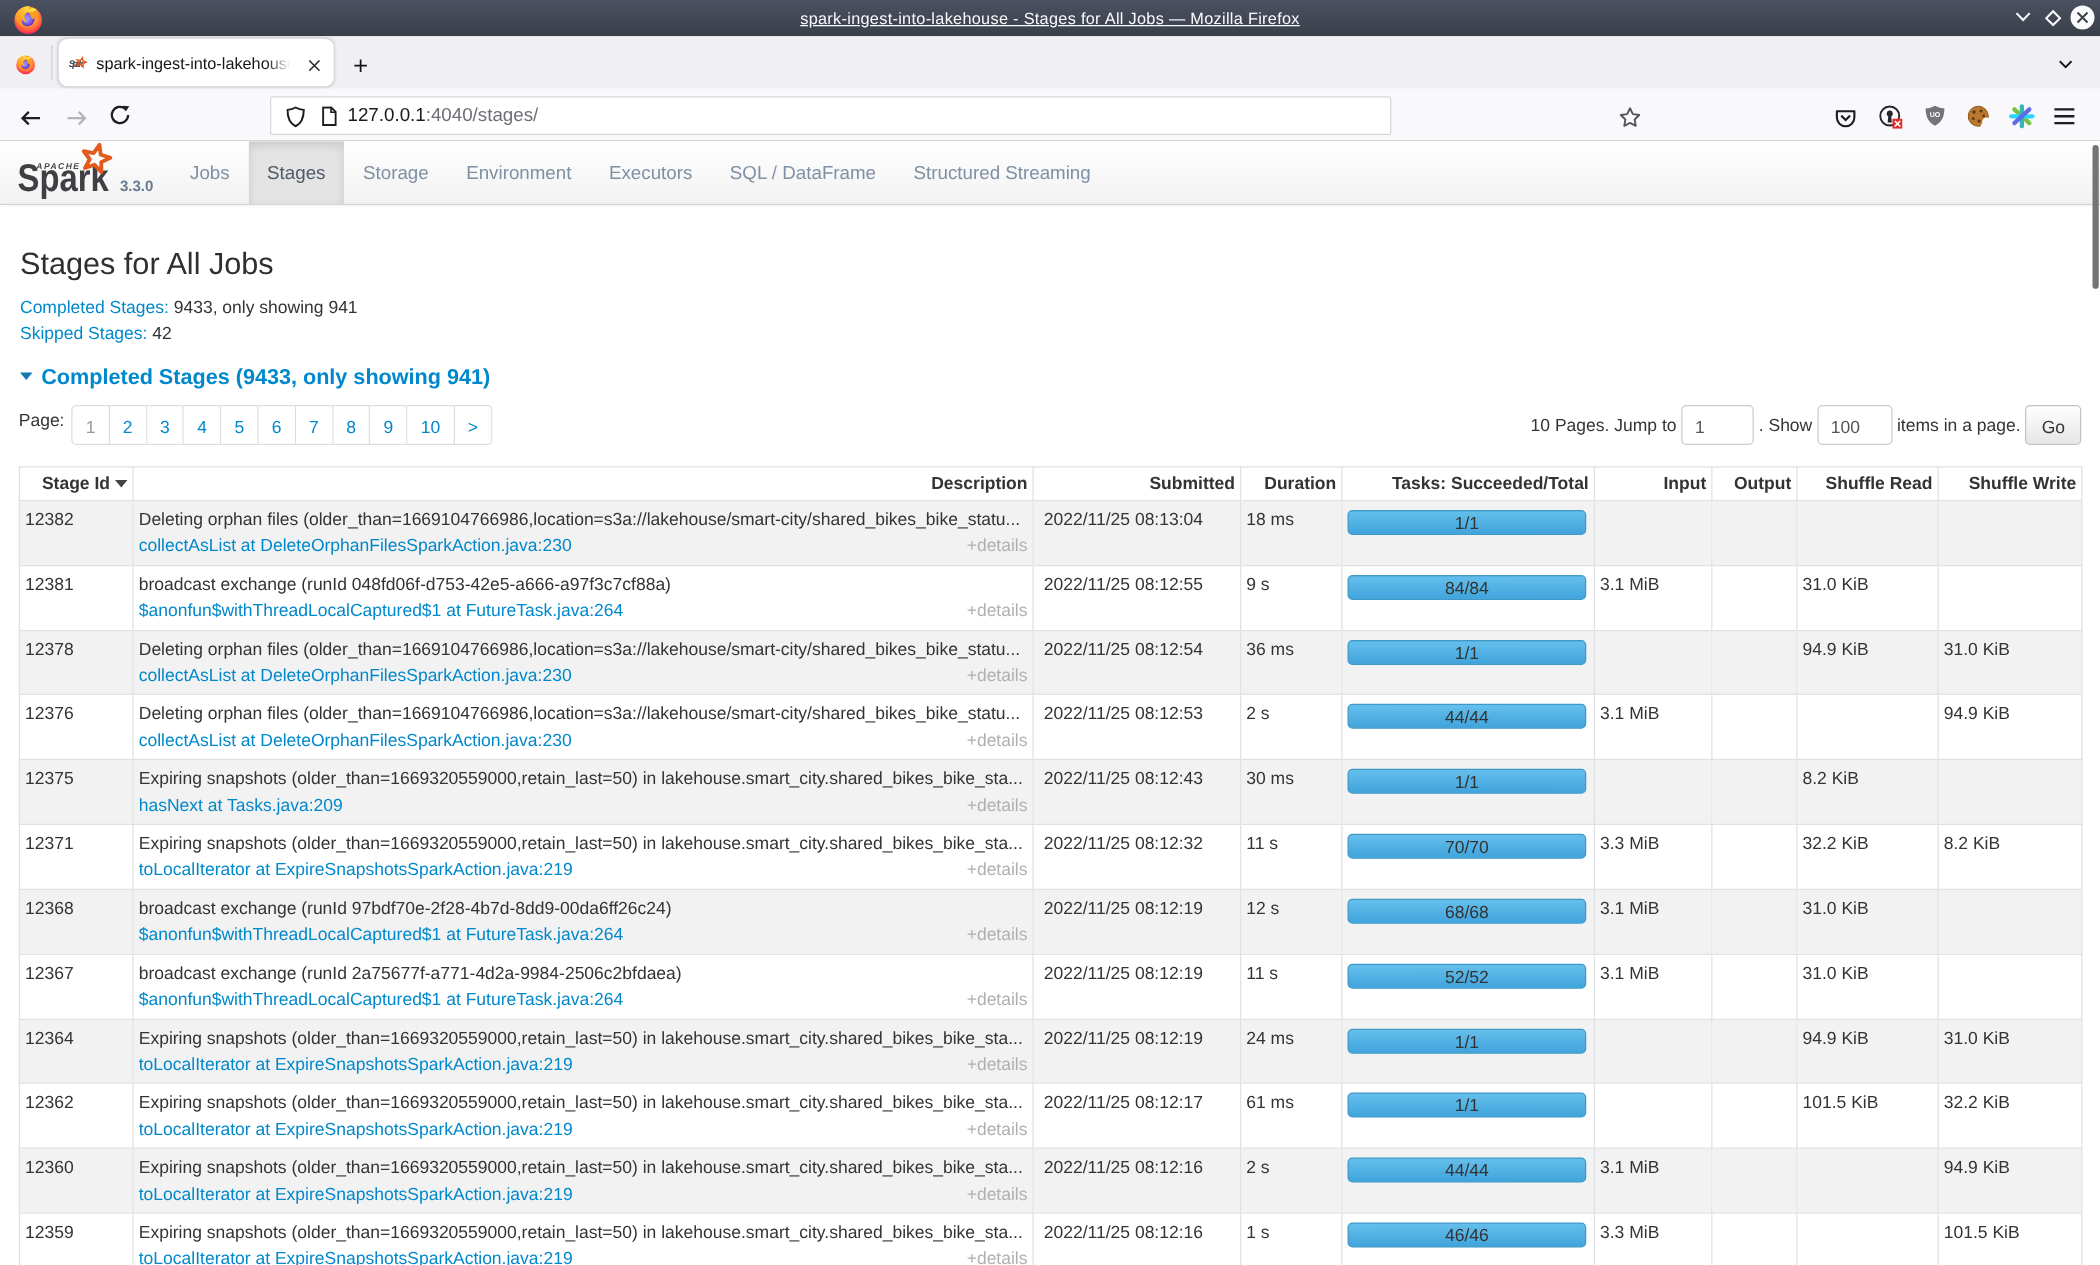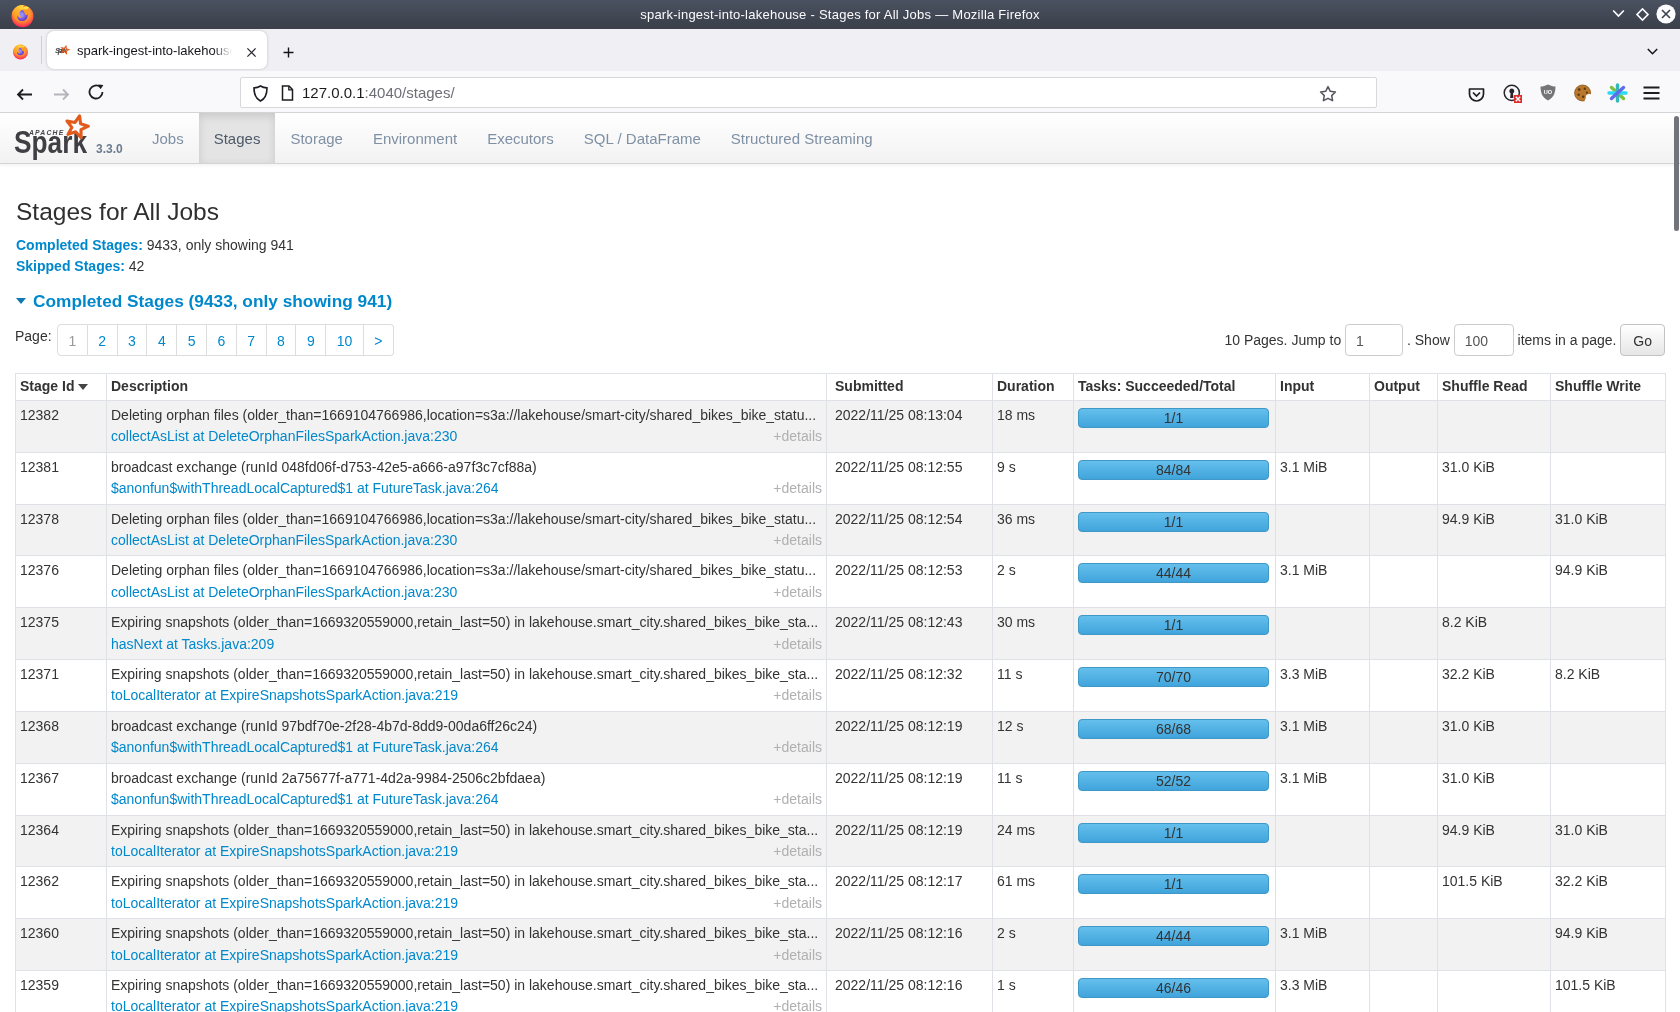--- a/index.html
+++ b/index.html
@@ -3,51 +3,51 @@
 <meta charset="utf-8">
 <style>
 * { box-sizing: border-box; }
 html,body { margin:0; padding:0; }
 body { width:1680px; height:1012px; overflow:hidden; font-family:"Liberation Sans",sans-serif; background:#fff; position:relative; }
 
 
 #titlebar { position:absolute; top:0; left:0; width:1680px; height:29px;
   background:linear-gradient(#4a5160,#3a3f49); }
 #titlebar .title { position:absolute; top:0; left:0; width:100%; height:29px;
-  line-height:29px; text-align:center; color:#fbfbfe; font-size:13px; letter-spacing:0.25px; }
+  line-height:29px; text-align:center; color:#fbfbfe; font-size:13px; letter-spacing:0.25px;text-decoration:underline; }
 #tabbar { position:absolute; top:29px; left:0; width:1680px; height:42px; background:#f0f0f4; }
 #tabsep { position:absolute; top:7px; left:41px; width:1px; height:28px; background:#cfcfd4; }
 #tab { position:absolute; top:2px; left:47px; width:220px; height:38px; background:#fff;
   border-radius:7px; box-shadow:0 0 3px rgba(0,0,0,.22); }
 #tab .tabtitle { position:absolute; left:30px; top:12px; font-size:13px; color:#15141a; white-space:nowrap; width:168px; overflow:hidden; }
 #tab .fade { position:absolute; left:166px; top:4px; width:32px; height:30px;
   background:linear-gradient(to right, rgba(255,255,255,0), #fff 60%); }
 #toolbar { position:absolute; top:71px; left:0; width:1680px; height:42px; background:#f9f9fb;
   border-bottom:1px solid #d4d4d8; }
-#urlbox { position:absolute; top:6px; left:240px; width:1137px; height:31px; background:#fff;
+#urlbox { position:absolute; top:6px; left:216px; width:897px; height:31px; background:#fff;
   border:1px solid #d7d7dc; border-radius:2px; }
 #urltext { position:absolute; left:61px; top:6px; font-size:15px; color:#1b1b1e; }
 #urltext .dim { color:#6e6e77; }
 .icn { position:absolute; }
 
 
 #page { position:absolute; top:113px; left:0; width:1680px; height:899px; background:#fff; overflow:hidden; }
 #navbar { position:relative; width:1680px; height:51px; background:linear-gradient(#ffffff,#f2f2f2);
   border-bottom:1px solid #d4d4d4; box-shadow:0 1px 4px rgba(0,0,0,.065); }
 #navbar .version { position:absolute; left:96px; top:29px; font-size:12px; font-weight:bold; color:#697b8e; }
 #nav { position:absolute; left:137px; top:0; height:50px; }
 #nav a { display:inline-block; height:50px; line-height:52px; padding:0 15px; font-size:15px;
   color:#7f90a4; text-decoration:none; vertical-align:top; }
 #nav a.active { background:#e4e4e4; color:#4e5a68;
   box-shadow:inset 0 3px 8px rgba(0,0,0,.125); }
 #appname { position:absolute; right:15px; top:0; height:50px; line-height:52px; font-size:15px; color:#8a97a6; }
 #appname b { color:#697688; }
 h3.pagetitle { font-size:24.5px; line-height:27px; margin:0; position:absolute; left:16px; top:85px; color:#2f2f2f; font-weight:normal; }
 #summary { position:absolute; left:16px; top:122px; font-size:14px; line-height:21px; color:#333; }
-#summary a { color:#0088cc; font-weight:bold; text-decoration:none; }
+#summary a { color:#0088cc; font-weight:normal; text-decoration:none; }
 #collhead { position:absolute; left:16px; top:178px; font-size:17.3px; font-weight:bold; color:#0088cc; }
 #collhead .arr { display:inline-block; width:0; height:0; border-left:5.5px solid transparent;
   border-right:5px solid transparent; border-top:6.5px solid #1079b0; margin-right:7px; vertical-align:middle; margin-top:-3px;}
 
 #pagerow { position:absolute; left:15px; top:211px; width:1650px; height:32px; }
 #pagelabel { position:absolute; left:0; top:4px; font-size:14px; color:#333; }
 #pagebtns { position:absolute; left:42px; top:0; }
 #pagebtns a { display:inline-block; float:left; height:32px; line-height:20px; padding:6px 10.5px;
   font-size:14px; color:#0088cc; background:#fff; border:1px solid #ddd; border-left:none; text-decoration:none; }
 #pagebtns a.first { border-left:1px solid #ddd; border-radius:4px 0 0 4px; color:#999; }
@@ -56,21 +56,21 @@
 #jump span { line-height:32px; }
 .jinput { display:inline-block; height:32px; border:1px solid #ccc; border-radius:4px; background:#fff;
   font-size:14px; color:#555; line-height:30px; padding-left:10px; vertical-align:top; }
 #gobtn { display:inline-block; height:32px; padding:0 12px; line-height:30px; background:linear-gradient(#fff,#e6e6e6);
   border:1px solid #c3c3c3; border-radius:4px; color:#333; font-size:14px; vertical-align:top; }
 
 #stagetable { position:absolute; left:15px; top:260px; width:1650px; border-collapse:collapse;
   table-layout:fixed; font-size:14px; color:#333; }
 #stagetable th, #stagetable td { border:1px solid #dee2e6; text-align:left; vertical-align:top;
   overflow:hidden; }
-#stagetable th { padding:2px 4px; line-height:21px; font-weight:bold; height:27px; }
+#stagetable th { padding:2px 4px; line-height:21px; font-weight:bold; height:27px;text-align:right; }
 #stagetable td { padding:4px 4px; line-height:21.4px; height:51px; }
 #stagetable tr.odd td { background:#f2f2f2; }
 #stagetable a { color:#0088cc; text-decoration:none; }
 .dline1 { white-space:nowrap; overflow:hidden; }
 .dline2 { white-space:nowrap; }
 .dline2 .det { float:right; color:#b0b0b0; }
 td.taskcell { padding:4px 2px; }
 #stagetable th:nth-child(3), #stagetable td:nth-child(3) { padding-left:8px; }
 .pbar { width:191px; height:20px; margin-top:3px; border-radius:4px;
   background:linear-gradient(#65bfec,#40a4dc); border:1px solid #3f98c6;

